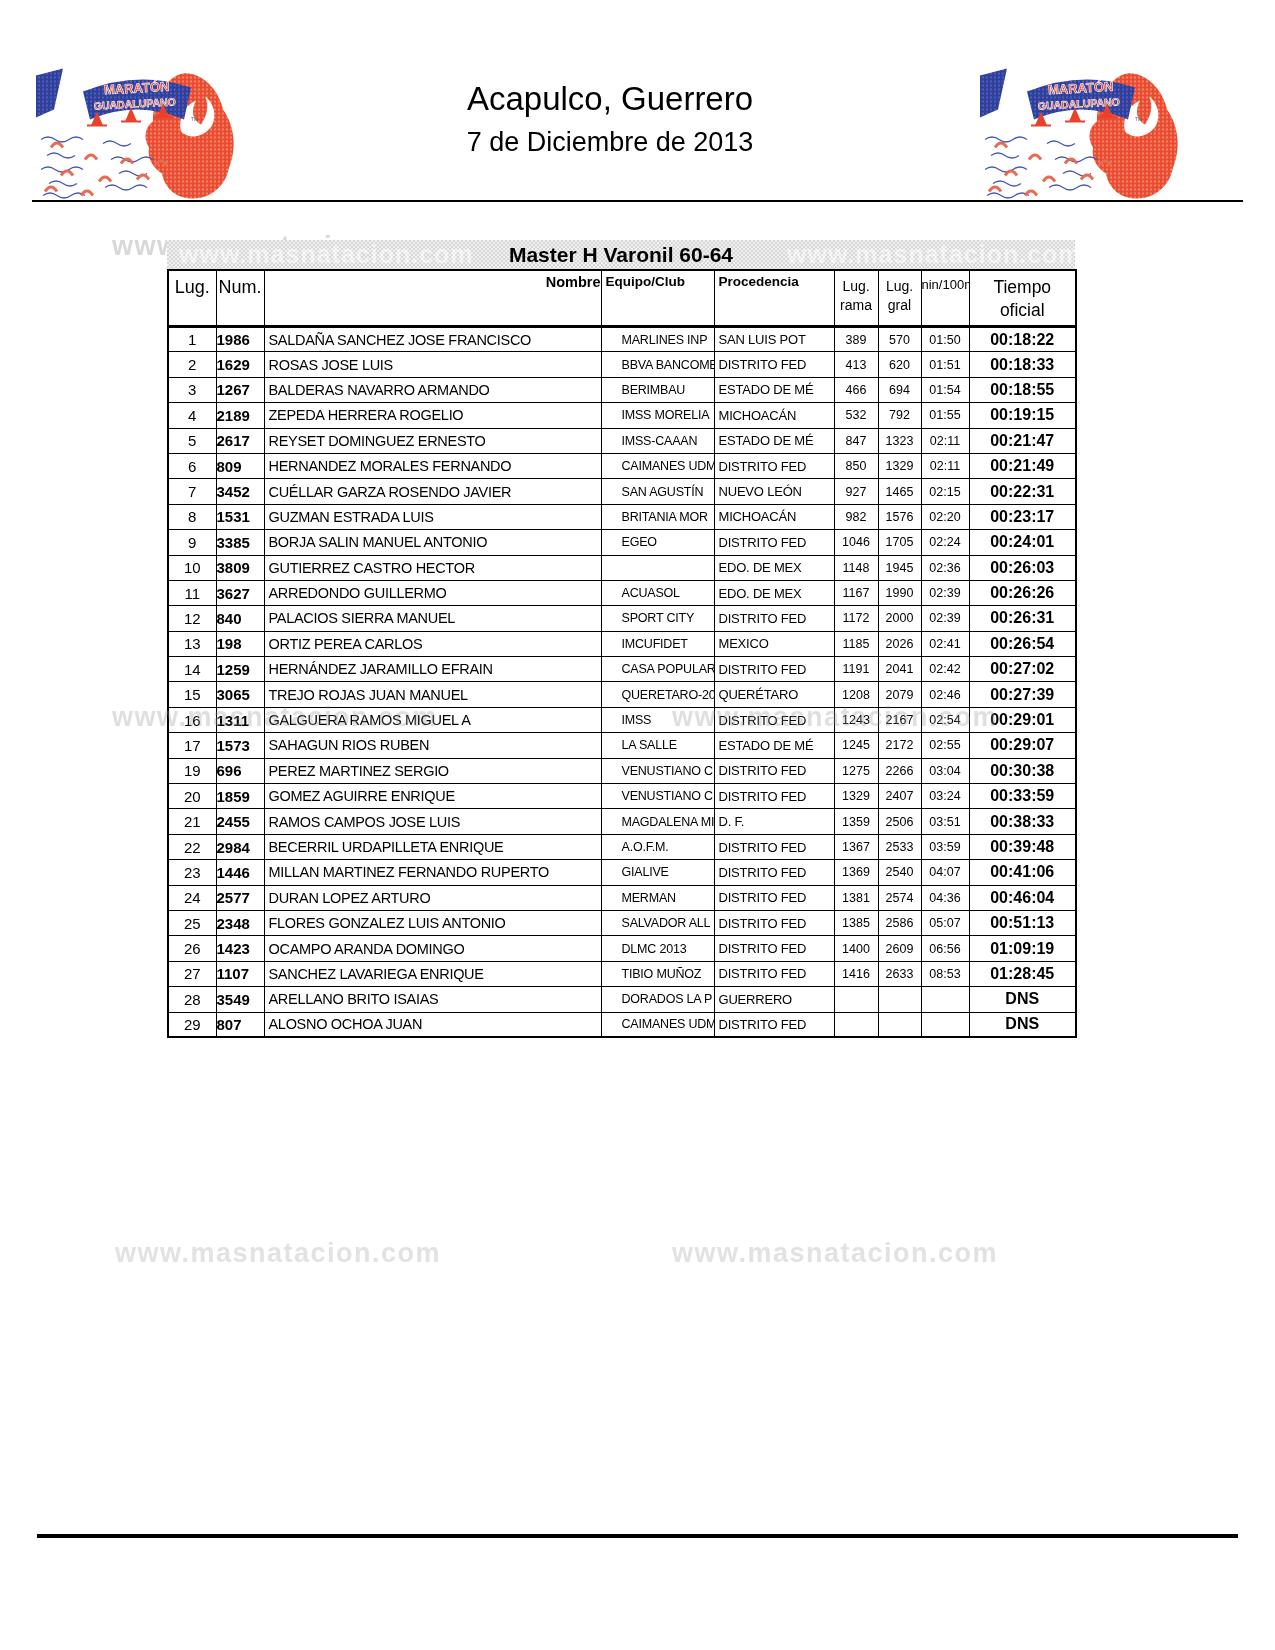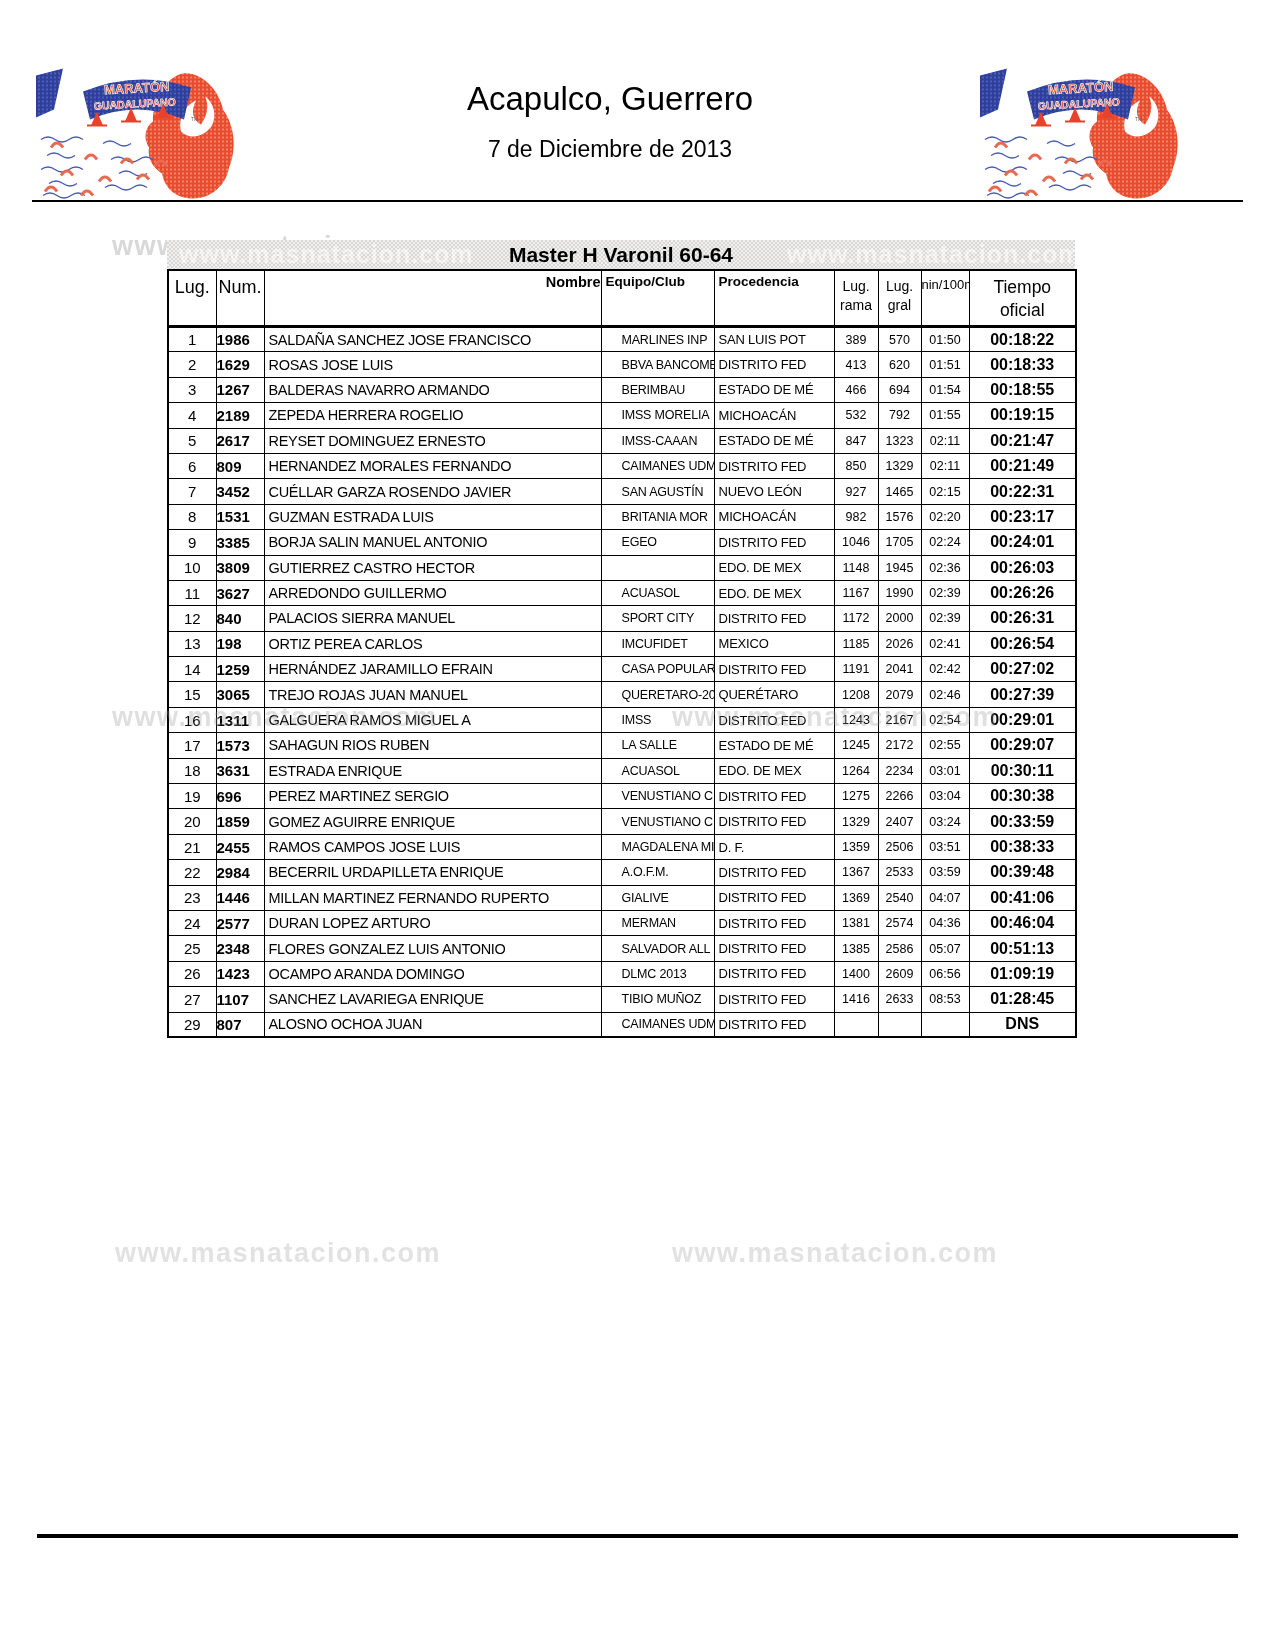--- a/index.html
+++ b/index.html
@@ -2,21 +2,21 @@
 <html><head>
 <meta charset="utf-8">
 <style>
   html,body{margin:0;padding:0;background:#fff;}
   .page{position:relative;width:1275px;height:1650px;background:#ffffff;
         font-family:"Liberation Sans",sans-serif;color:#000;overflow:hidden;}
 
   
   .hdr-center{position:absolute;left:300px;top:80px;width:620px;text-align:center;}
   .hdr-loc{font-size:33px;line-height:1.15;}
-  .hdr-date{font-size:23px;line-height:1.2;margin-top:18px;}
+  .hdr-date{font-size:27px;line-height:1.2;margin-top:8px;}
   .hdr-title{font-size:31px;font-weight:bold;margin-top:5px;letter-spacing:.5px;}
   .hdr-rule{position:absolute;left:32px;top:200px;width:1211px;height:2px;background:#000;}
   .footer-rule{position:absolute;left:37px;top:1534px;width:1201px;height:4px;background:#000;}
 
   .logo{position:absolute;top:66px;width:205px;height:138px;}
   .logo-left{left:33px;}
   .logo-right{left:977px;}
   .logo svg{width:100%;height:100%;}
 
   
@@ -390,31 +390,20 @@
             <td class="c1">1573</td>
             <td class="c2">SAHAGUN RIOS RUBEN</td>
             <td class="c3">LA SALLE</td>
             <td class="c4">ESTADO DE MÉ</td>
             <td class="c5">1245</td>
             <td class="c6">2172</td>
             <td class="c7">02:55</td>
             <td class="c8">00:29:07</td>
           </tr>
           <tr>
-            <td class="c0">18</td>
-            <td class="c1">3631</td>
-            <td class="c2">ESTRADA  ENRIQUE</td>
-            <td class="c3">ACUASOL</td>
-            <td class="c4">EDO. DE MEX</td>
-            <td class="c5">1264</td>
-            <td class="c6">2234</td>
-            <td class="c7">03:01</td>
-            <td class="c8">00:30:11</td>
-          </tr>
-          <tr>
             <td class="c0">19</td>
             <td class="c1">696</td>
             <td class="c2">PEREZ MARTINEZ SERGIO</td>
             <td class="c3">VENUSTIANO C</td>
             <td class="c4">DISTRITO FED</td>
             <td class="c5">1275</td>
             <td class="c6">2266</td>
             <td class="c7">03:04</td>
             <td class="c8">00:30:38</td>
           </tr>
@@ -500,20 +489,31 @@
             <td class="c1">1107</td>
             <td class="c2">SANCHEZ LAVARIEGA ENRIQUE</td>
             <td class="c3">TIBIO MUÑOZ</td>
             <td class="c4">DISTRITO FED</td>
             <td class="c5">1416</td>
             <td class="c6">2633</td>
             <td class="c7">08:53</td>
             <td class="c8">01:28:45</td>
           </tr>
           <tr>
+            <td class="c0">28</td>
+            <td class="c1">3549</td>
+            <td class="c2">ARELLANO BRITO ISAIAS</td>
+            <td class="c3">DORADOS LA P</td>
+            <td class="c4">GUERRERO</td>
+            <td class="c5"></td>
+            <td class="c6"></td>
+            <td class="c7"></td>
+            <td class="c8">DNS</td>
+          </tr>
+          <tr>
             <td class="c0">29</td>
             <td class="c1">807</td>
             <td class="c2">ALOSNO OCHOA JUAN</td>
             <td class="c3">CAIMANES UDM</td>
             <td class="c4">DISTRITO FED</td>
             <td class="c5"></td>
             <td class="c6"></td>
             <td class="c7"></td>
             <td class="c8">DNS</td>
           </tr>

